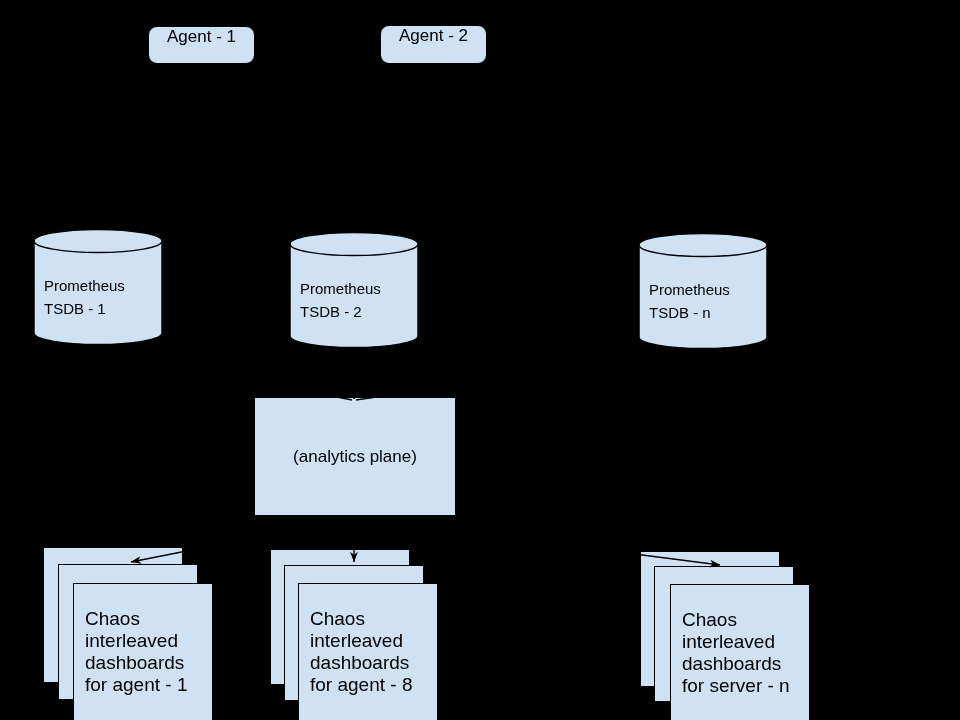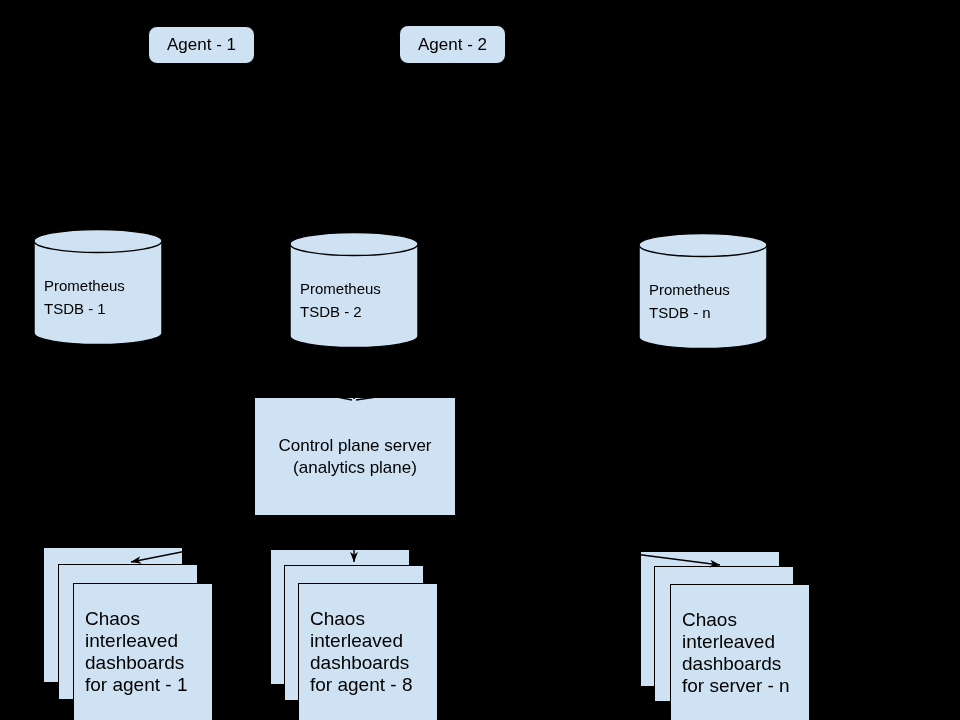--- a/index.html
+++ b/index.html
@@ -10,25 +10,25 @@
     overflow:hidden;
     font-family:"Liberation Sans", sans-serif;
     color:var(--text,#000);
   }
   
   .agent{
     position:absolute;
     background:var(--fill,#cfe2f3);
     border:1.5px solid var(--stroke,#000);
     border-radius:9px;
-    display:flex;align-items:center;justify-content:center;
+    display:flex;align-items:flex-start;justify-content:center;
     font-size:17px;
   }
   .agent.a1{left:148px;top:26px;width:105px;height:36px;}
-  .agent.a2{left:399px;top:25px;width:105px;height:37px;}
+  .agent.a2{left:380px;top:25px;width:105px;height:37px;}
   .agent.an{left:785px;top:25px;width:104px;height:37px;}
 
   
   .cyl{position:absolute;width:130px;height:118px;}
   .cyl.c1{left:33px;top:228px;}
   .cyl.c2{left:289px;top:231px;}
   .cyl.cn{left:638px;top:232px;}
   .cyl svg{position:absolute;left:0;top:0;display:block;}
   .cyl .cyl-shape{fill:var(--fill,#cfe2f3);stroke:var(--stroke,#000);stroke-width:1.5;}
   .cyl-label{
@@ -103,21 +103,20 @@
       <path class="cyl-shape" d="M1 13 L1 105 A64 11.5 0 0 0 129 105 L129 13"></path>
       <ellipse class="cyl-shape" cx="65" cy="13" rx="64" ry="11.5"></ellipse>
     </svg>
     <div class="cyl-label">
       <div>Prometheus</div>
       <div>TSDB - n</div>
     </div>
   </div>
 
   <div class="control">
-    <div>Control plane server</div>
     <div>(analytics plane)</div>
   </div>
 
   <div>
     <div class="page s1-back"></div>
     <div class="page s1-mid"></div>
     <div class="page front s1-front">
       <div class="stack-label">
         <div>Chaos</div>
         <div>interleaved</div>

